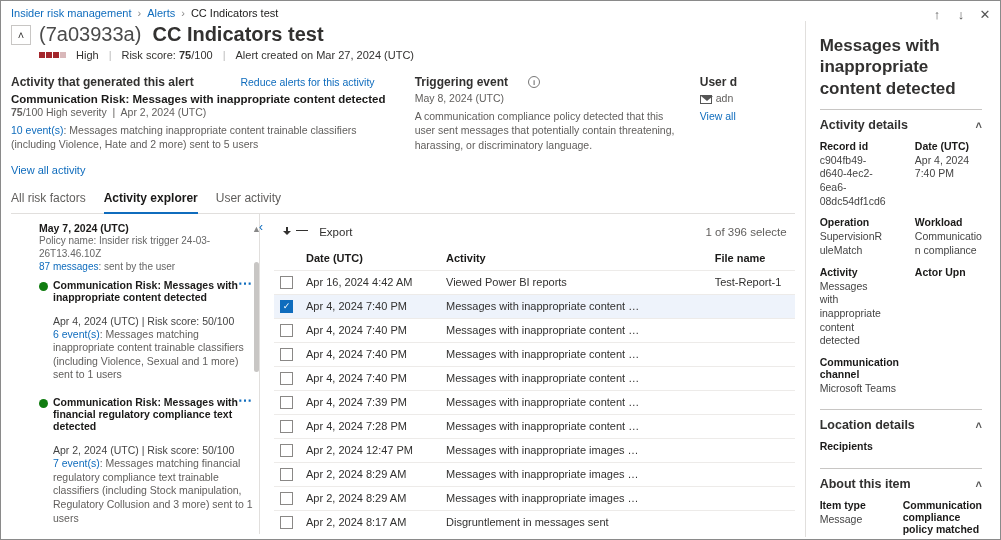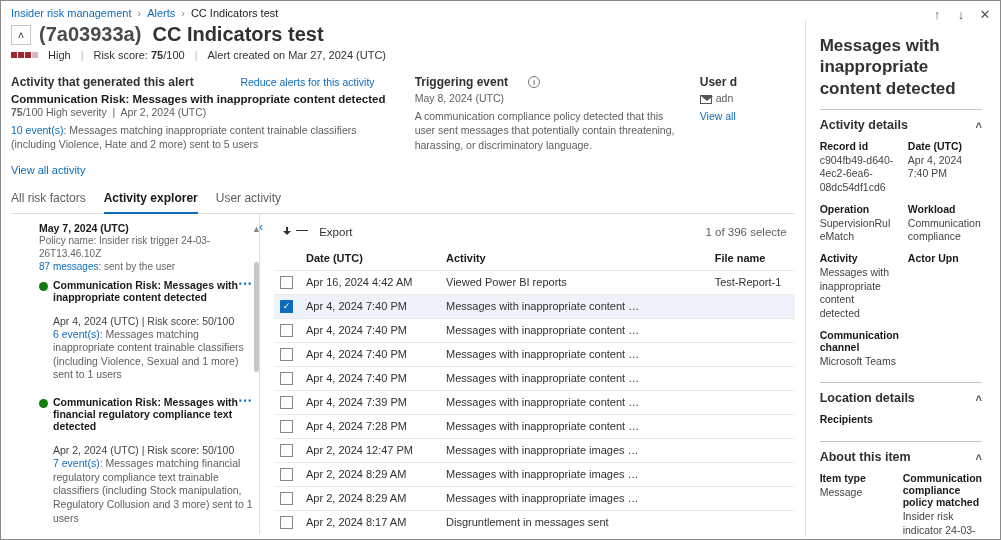--- a/index.html
+++ b/index.html
@@ -12,22 +12,22 @@
   .panel-ctrl { position:absolute; top:4px; right:6px; display:flex; gap:6px; }
   .panel-ctrl span { width:18px; height:18px; display:flex; align-items:center; justify-content:center; font-size:13px; color:#555; cursor:pointer; }
   
   .wrap { display:flex; height:calc(540px - 24px); }
   .left { flex:1 1 auto; padding:0 10px 0 10px; overflow:hidden; position:relative; }
   .right { width:320px; border-left:1px solid #e1dfdd; padding:14px 18px 10px 14px; overflow:hidden; position:relative; }
   
   .title-row { display:flex; align-items:center; gap:8px; margin-top:2px; }
   .collapse-btn { width:20px; height:20px; border:1px solid #c8c6c4; display:flex; align-items:center; justify-content:center; font-size:11px; background:#fff; cursor:pointer; }
   .title { font-size:20px; font-weight:600; }
-  .title .id { color:#4b4b4b; font-weight:700; }
-  .meta-row { display:flex; align-items:center; gap:10px; font-size:11px; margin-top:3px; }
+  .title .id { color:#4b4b4b; font-weight:400; }
+  .meta-row { margin-left:28px; display:flex; align-items:center; gap:10px; font-size:11px; margin-top:3px; }
   .sev-bars { display:inline-flex; gap:1px; }
   .sev-bars i { width:6px; height:6px; background:#a4262c; display:inline-block; }
   .sev-bars i.dim { background:#d9b8ba; }
   .meta-row .pipe { color:#bbb; }
   
   .sec-row { display:flex; margin-top:14px; gap:24px; }
   .col { flex:1 1 0; min-width:0; }
   .col h3 { font-size:12px; font-weight:600; margin-bottom:2px; display:flex; align-items:center; gap:20px; }
   .info-ic { width:12px;height:12px;border:1px solid #777;border-radius:50%;display:inline-flex;align-items:center;justify-content:center;font-size:8px;color:#777; }
   .sub { font-size:10.5px; color:#605e5c; margin-bottom:4px; line-height:1.35; }
@@ -69,21 +69,21 @@
   .trow div:nth-child(2){width:140px;}
   .trow div:nth-child(3){flex:1; white-space:nowrap; overflow:hidden; text-overflow:ellipsis;}
   .trow div:nth-child(4){width:80px; white-space:nowrap; overflow:hidden; text-overflow:ellipsis;}
   .cb { width:13px;height:13px;border:1px solid #8a8886;display:inline-flex;align-items:center;justify-content:center;font-size:9px;color:#fff;background:#fff; }
   .cb.on { background:#0f6cbd;border-color:#0f6cbd; }
   
   .right h2 { font-size:17px; font-weight:600; line-height:1.25; margin-bottom:10px; }
   .rsec { border-top:1px solid #c8c6c4; padding:8px 0 6px 0; position:relative; }
   .rsec h3 { font-size:12.5px; font-weight:600; margin-bottom:8px; display:flex; align-items:center; }
   .rsec h3 .chev { margin-left:auto; font-size:11px; color:#555; }
-  .kv { display:flex; gap:14px; margin-bottom:8px;justify-content:flex-end; }
+  .kv { display:flex; gap:28px; margin-bottom:8px;justify-content:flex-end; }
   .kv .pair { flex:1 1 0; font-size:10.5px; }
   .kv .lbl { font-weight:600; color:#1b1a19; margin-bottom:2px; }
   .kv .val { color:#444; line-height:1.3; word-break:break-word; }
   .mail-ic{display:inline-block;width:12px;height:9px;border:1px solid #555;position:relative;margin-right:4px;vertical-align:middle;}
   .mail-ic:after{content:"";position:absolute;left:0;top:0;border-left:6px solid transparent;border-right:6px solid transparent;border-top:5px solid #555;}
   .dl-ic{display:inline-block;width:10px;height:10px;position:relative;}
   .dl-ic:before{content:"";position:absolute;left:4px;top:0;width:2px;height:6px;background:#323130;}
   .dl-ic:after{content:"";position:absolute;left:1px;top:4px;border-left:4px solid transparent;border-right:4px solid transparent;border-top:4px solid #323130;}
   .dl-bar{display:inline-block;width:12px;height:1.5px;background:#323130;position:relative;top:-1px;}
 </style>

